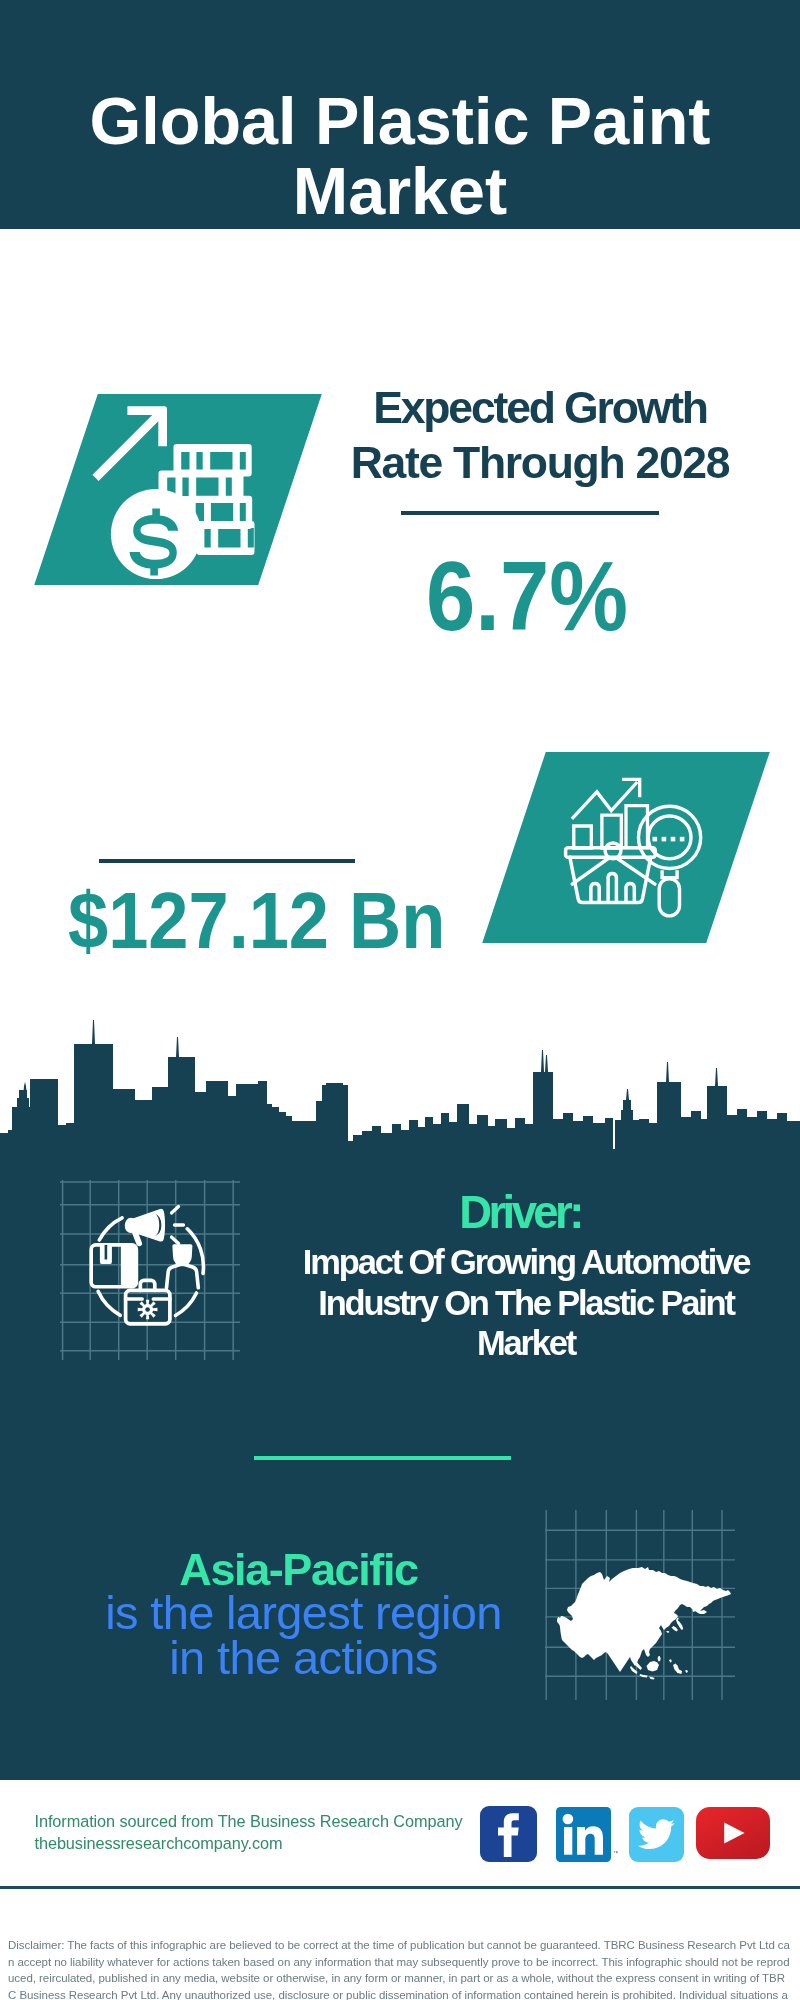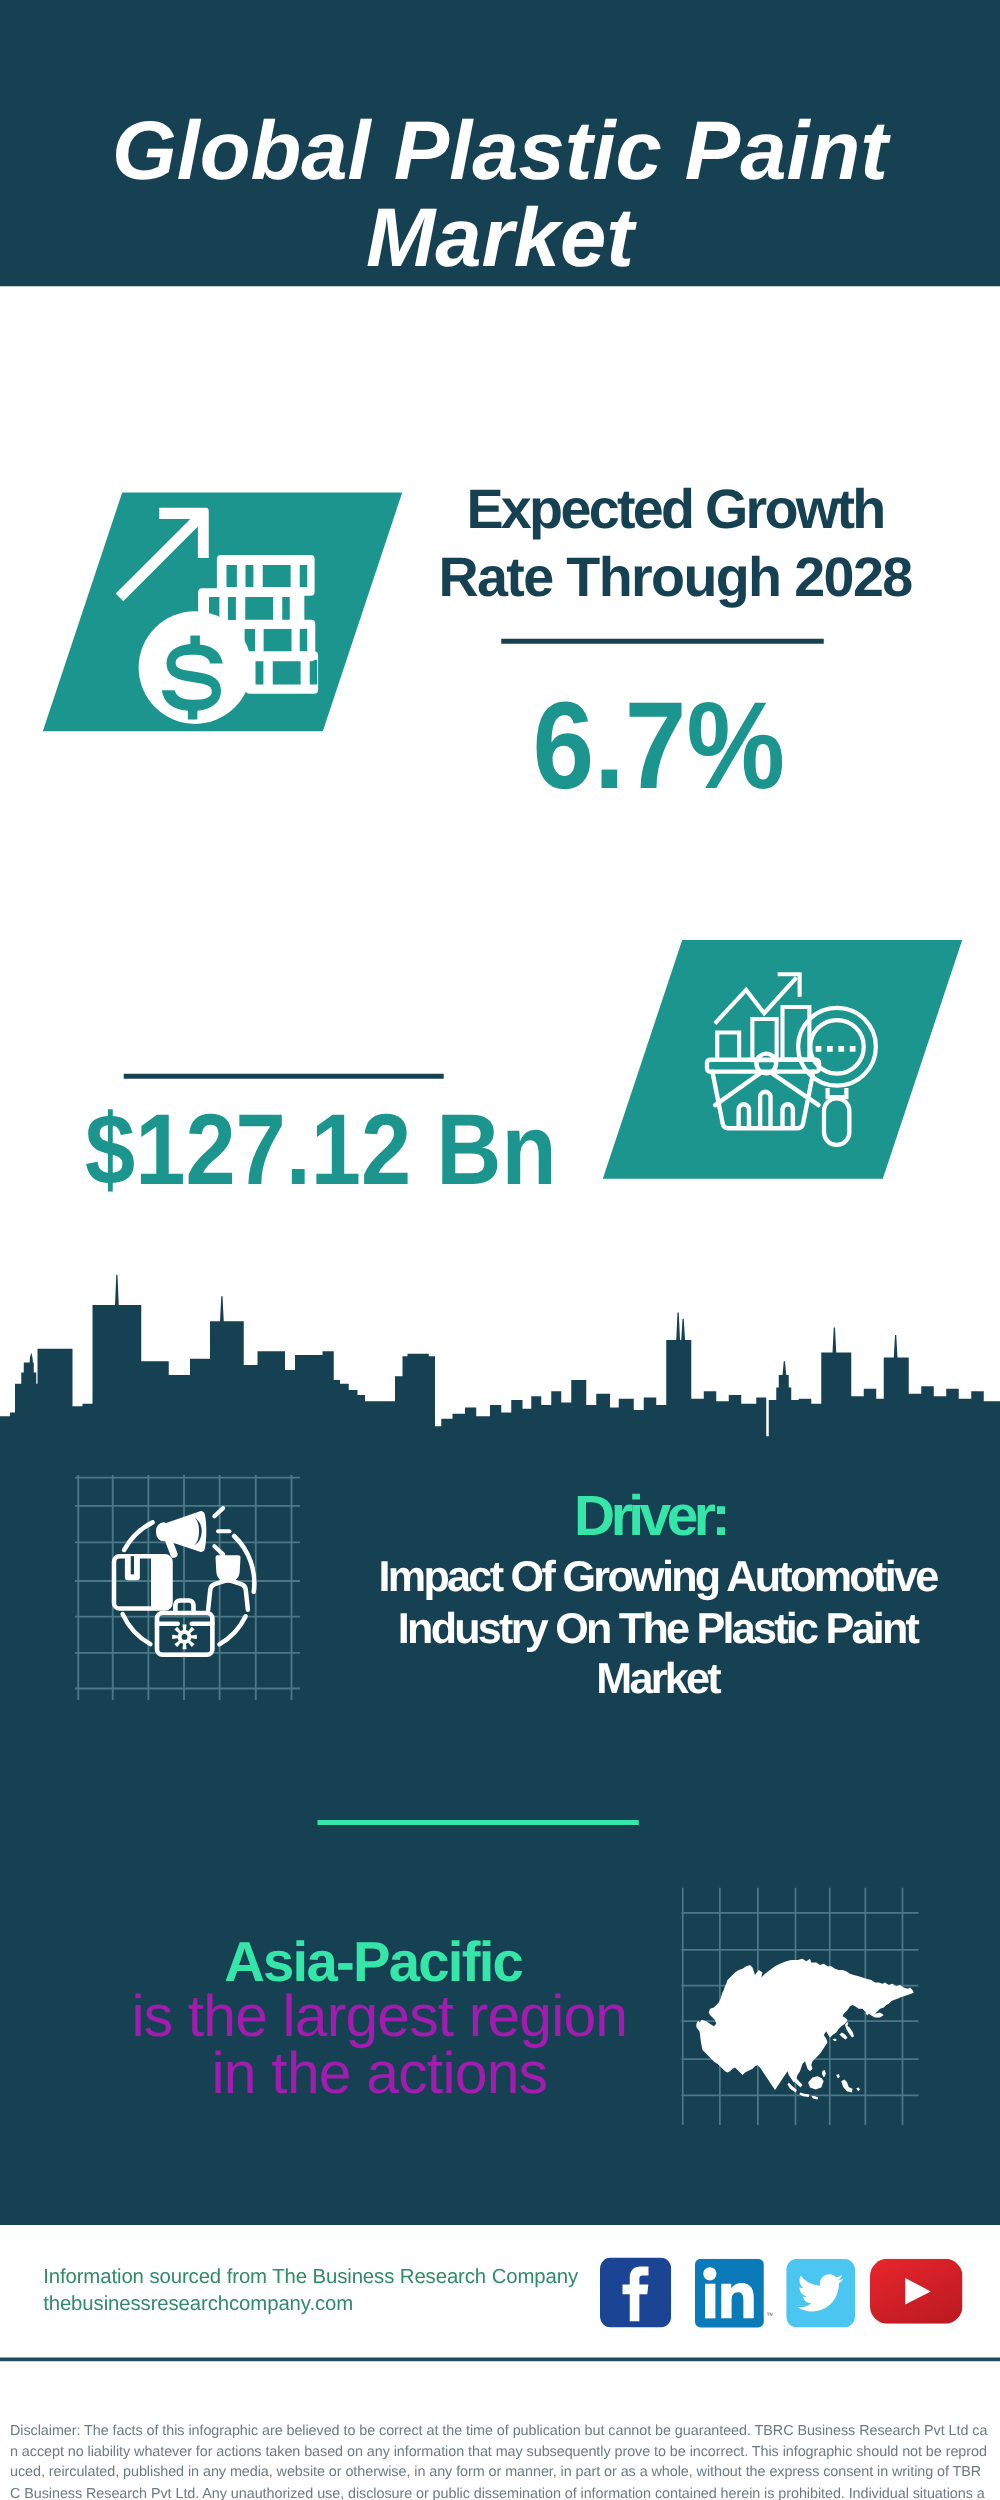--- a/index.html
+++ b/index.html
@@ -2,21 +2,21 @@
 <html><head>
 <meta charset="utf-8">
 <style>
   *{margin:0;padding:0;box-sizing:border-box;}
   html,body{width:800px;height:2000px;}
   body{font-family:"Liberation Sans",sans-serif;background:#ffffff;overflow:hidden;
        -webkit-font-smoothing:antialiased;}
   .page{position:relative;width:800px;height:2000px;overflow:hidden;}
 
   
-  .header{position:absolute;left:0;top:0;width:800px;height:229px;background:#164152;font-style:italic;}
+  .header{position:absolute;left:0;top:0;width:800px;height:229px;background:#164152;}
   .header-title{position:absolute;left:0;top:86px;width:800px;text-align:center;
       color:#ffffff;font-size:66.5px;font-weight:bold;line-height:70px;letter-spacing:0px;}
 
   
   .para{position:absolute;background:#1b958e;transform:skewX(-18.4deg);}
 
   
   .stat-title{position:absolute;color:#164152;font-weight:bold;font-size:44.5px;line-height:55.8px;text-align:center;}
   .tl{white-space:nowrap;}
   .rule{position:absolute;background:#164152;height:4px;}
@@ -26,21 +26,21 @@
   .darkpanel{position:absolute;left:0;width:800px;background:#164152;}
   .skyline{position:absolute;left:0;width:800px;}
 
   
   .driver-head{position:absolute;color:#35e6a8;font-weight:bold;font-size:45.5px;line-height:46px;text-align:center;white-space:nowrap;}
   .driver-body{position:absolute;color:#ffffff;font-weight:bold;font-size:34.5px;line-height:40.7px;text-align:center;}
   .green-rule{position:absolute;background:#35e6a8;height:4px;}
 
   
   .region-head{position:absolute;color:#35e6a8;font-weight:bold;font-size:45px;line-height:44px;text-align:center;white-space:nowrap;}
-  .region-body{position:absolute;color:#a21caf;font-weight:normal;font-size:47px;line-height:45.4px;text-align:center;}
+  .region-body{position:absolute;color:#3b82f6;font-weight:normal;font-size:47px;line-height:45.4px;text-align:center;}
 
   
   .src-text{position:absolute;color:#2f8b68;font-size:16.3px;line-height:21.5px;white-space:nowrap;letter-spacing:-0.08px;}
   .hr-dark{position:absolute;left:0;width:800px;height:3px;background:#1d4c5d;}
   .disclaimer{position:absolute;color:#6b7b83;font-size:11.5px;line-height:16.7px;word-break:break-all;letter-spacing:-0.05px;text-align:left;margin-top:44px;}
 </style>
 </head>
 <body>
 
 <div class="page">

